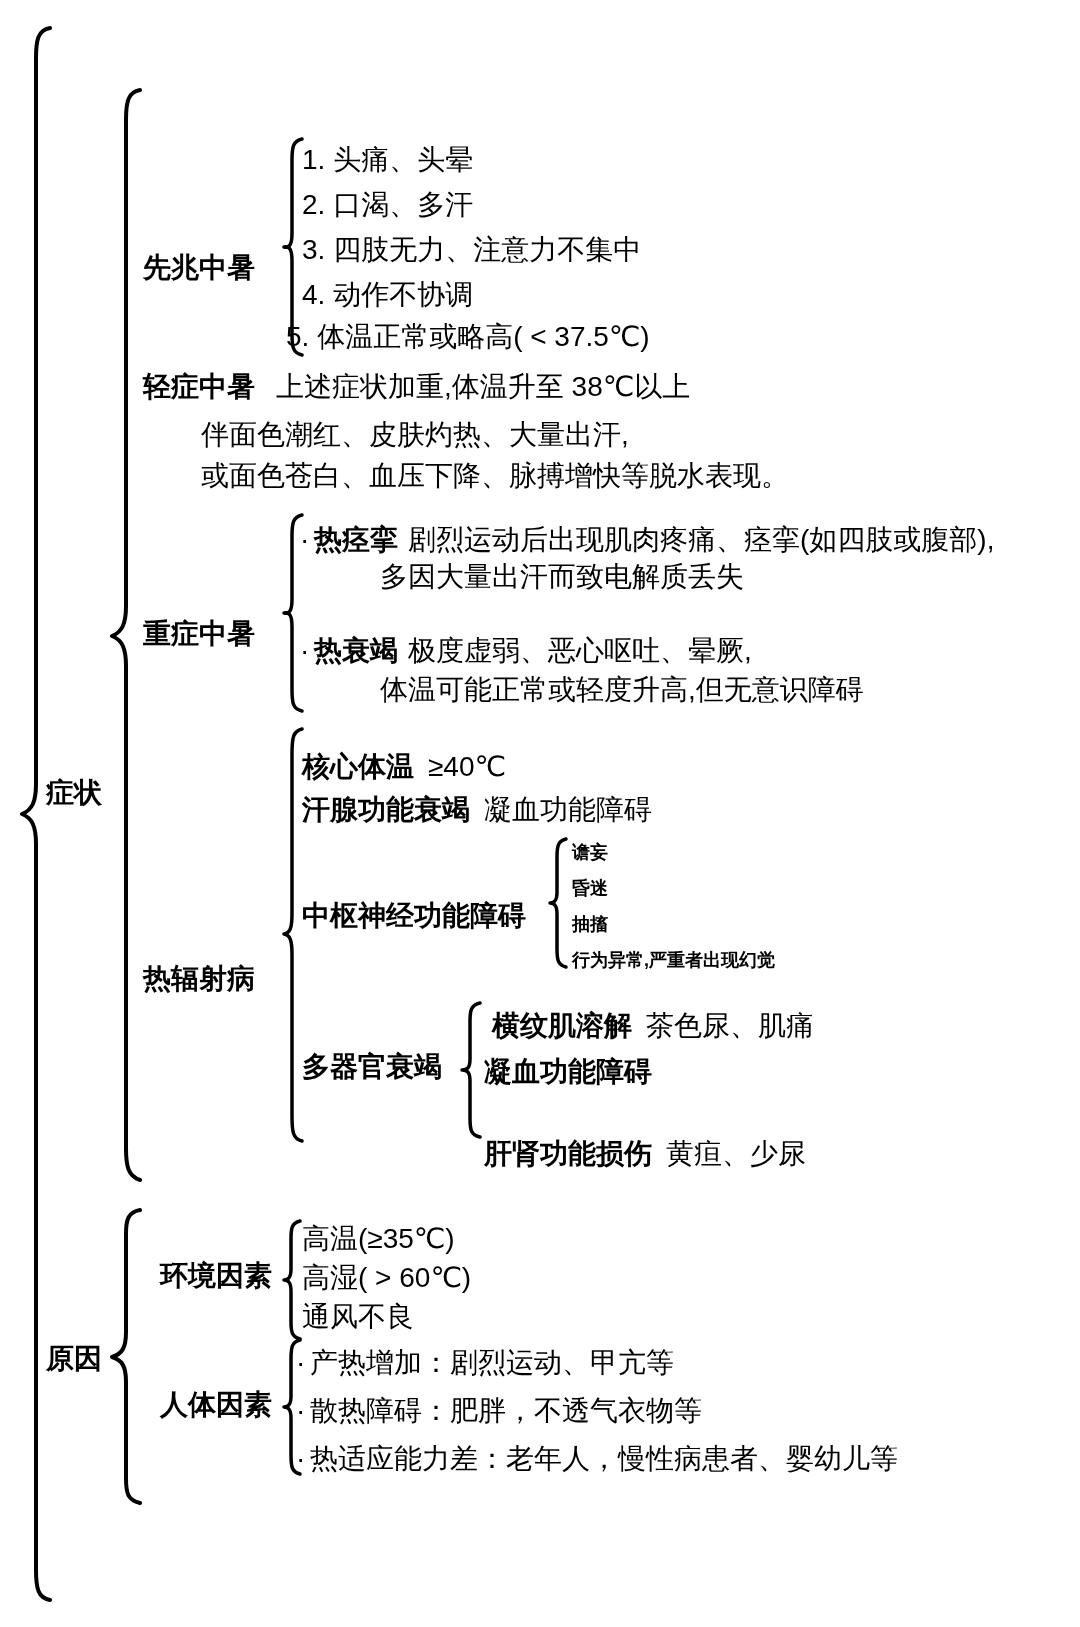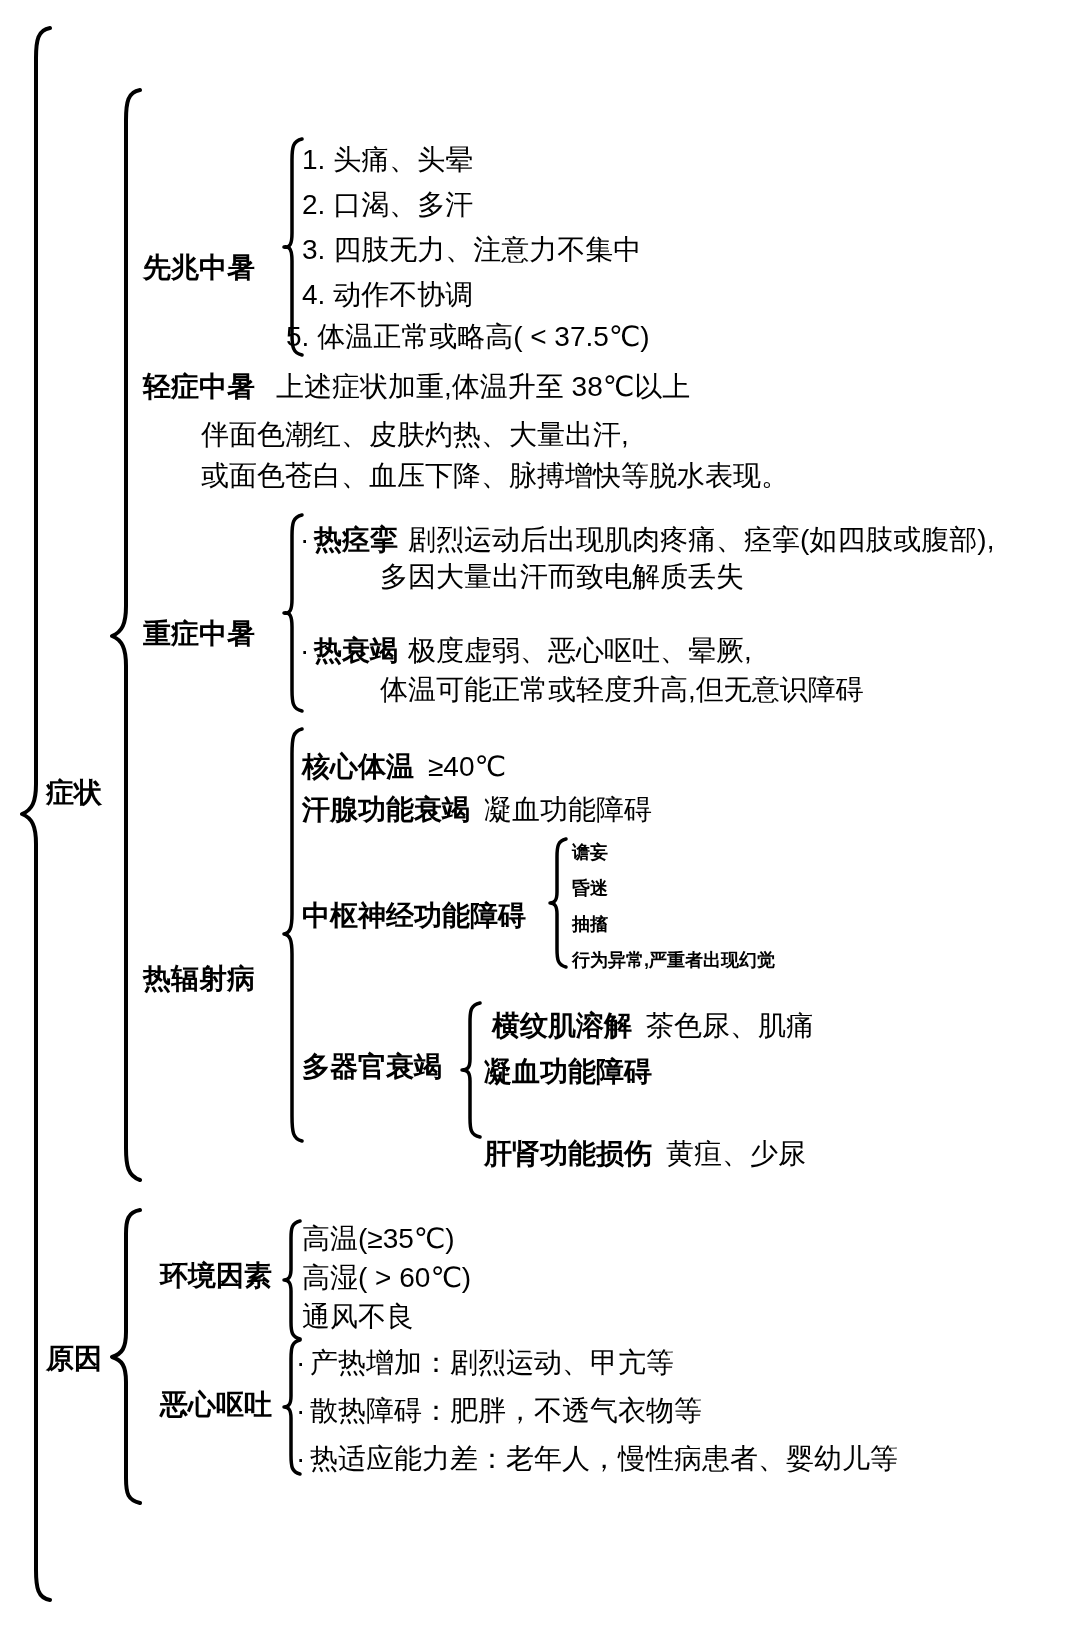--- a/index.html
+++ b/index.html
@@ -138,21 +138,21 @@
 
   <div class="brace" style="left:282px;top:1218px;">
     <svg width="24" height="124" viewBox="0 0 24 124">
       <path d="M18 3 C10 5 9 10 9 20 L9 51 C9 59 7 62 2 62 C7 62 9 65 9 73 L9 104 C9 114 10 119 18 121" stroke-width="3.5"></path>
     </svg>
   </div>
   <div class="t s28" style="left:302px;top:1225px;">高温(≥35℃)</div>
   <div class="t s28" style="left:302px;top:1264px;">高湿( &gt; 60℃)</div>
   <div class="t s28" style="left:302px;top:1303px;">通风不良</div>
 
-  <div class="t lbl s28" style="left:160px;top:1391px;">恶心呕吐</div>
+  <div class="t lbl s28" style="left:160px;top:1391px;">人体因素</div>
 
   <div class="brace" style="left:282px;top:1337px;">
     <svg width="24" height="140" viewBox="0 0 24 140">
       <path d="M18 3 C10 5 9 10 9 22 L9 59 C9 67 7 70 2 70 C7 70 9 73 9 81 L9 118 C9 130 10 135 18 137" stroke-width="3.5"></path>
     </svg>
   </div>
 
   <div class="row s28" style="left:296px;top:1344px;">
     <span class="bullet">·</span><span>产热增加：剧烈运动、甲亢等</span>
   </div>

